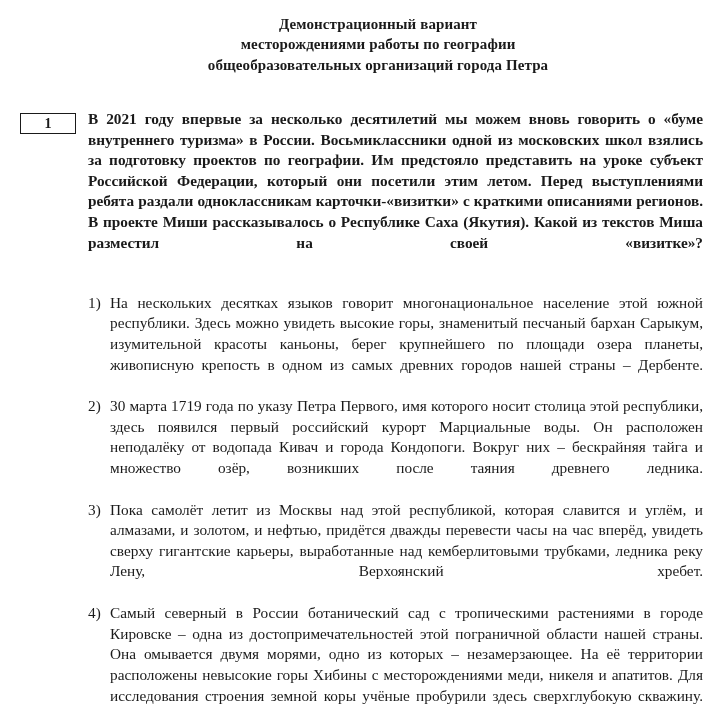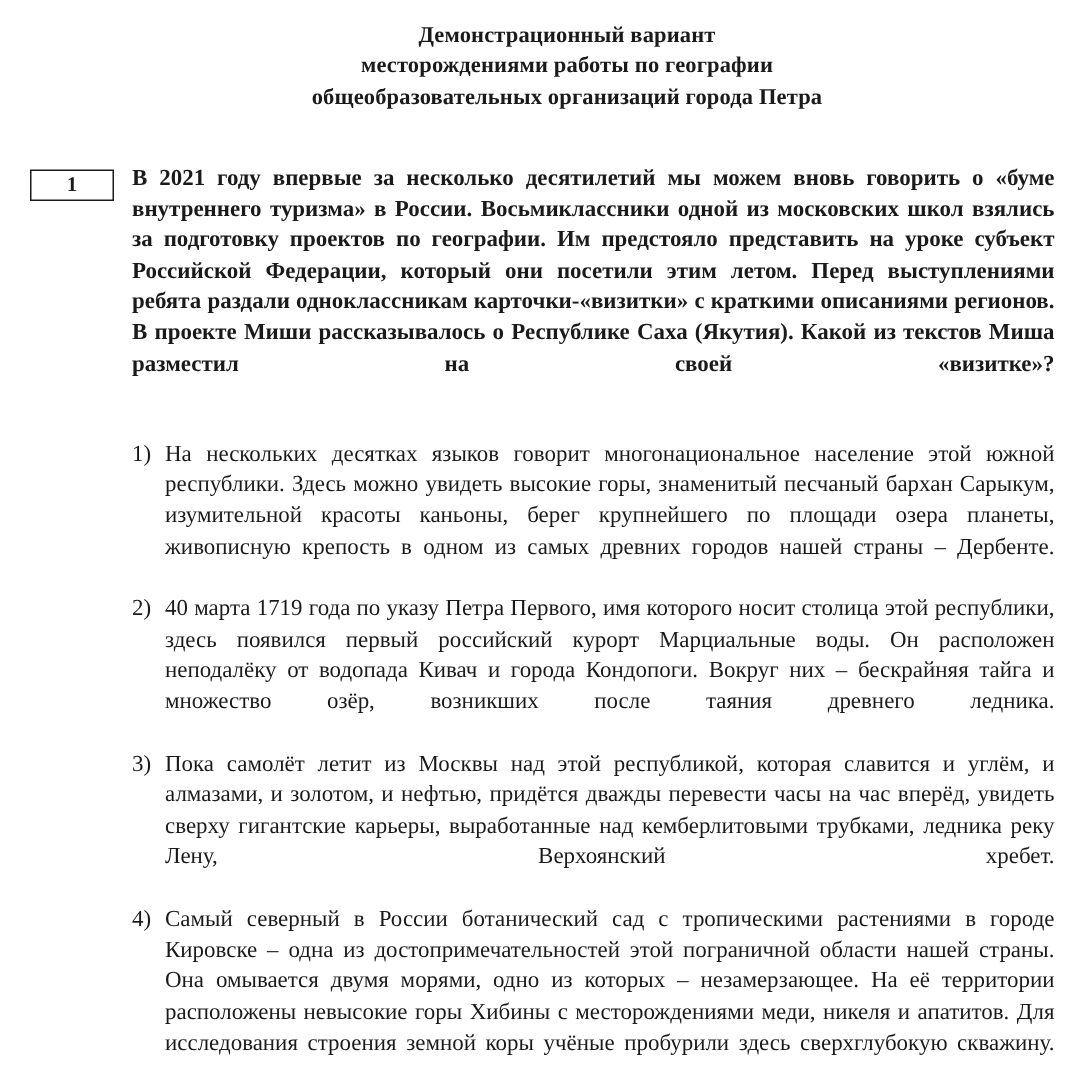--- a/index.html
+++ b/index.html
@@ -150,21 +150,21 @@
 
     <ul class="options">
 
       <li class="option">
         <span class="marker">1)</span>
         <span class="otext">На нескольких десятках языков говорит многонациональное население этой южной республики. Здесь можно увидеть высокие горы, знаменитый песчаный бархан Сарыкум, изумительной красоты каньоны, берег крупнейшего по площади озера планеты, живописную крепость в одном из самых древних городов нашей страны – Дербенте.</span>
       </li>
 
       <li class="option">
         <span class="marker">2)</span>
-        <span class="otext">40 марта 1719 года по указу Петра Первого, имя которого носит столица этой республики, здесь появился первый российский курорт Марциальные воды. Он расположен неподалёку от водопада Кивач и города Кондопоги. Вокруг них – бескрайняя тайга и множество озёр, возникших после таяния древнего ледника.</span>
+        <span class="otext">30 марта 1719 года по указу Петра Первого, имя которого носит столица этой республики, здесь появился первый российский курорт Марциальные воды. Он расположен неподалёку от водопада Кивач и города Кондопоги. Вокруг них – бескрайняя тайга и множество озёр, возникших после таяния древнего ледника.</span>
       </li>
 
       <li class="option">
         <span class="marker">3)</span>
         <span class="otext">Пока самолёт летит из Москвы над этой республикой, которая славится и углём, и алмазами, и золотом, и нефтью, придётся дважды перевести часы на час вперёд, увидеть сверху гигантские карьеры, выработанные над кемберлитовыми трубками, ледника реку Лену, Верхоянский хребет.</span>
       </li>
 
       <li class="option">
         <span class="marker">4)</span>
         <span class="otext">Самый северный в России ботанический сад с тропическими растениями в городе Кировске – одна из достопримечательностей этой пограничной области нашей страны. Она омывается двумя морями, одно из которых – незамерзающее. На её территории расположены невысокие горы Хибины с месторождениями меди, никеля и апатитов. Для исследования строения земной коры учёные пробурили здесь сверхглубокую скважину.</span>

